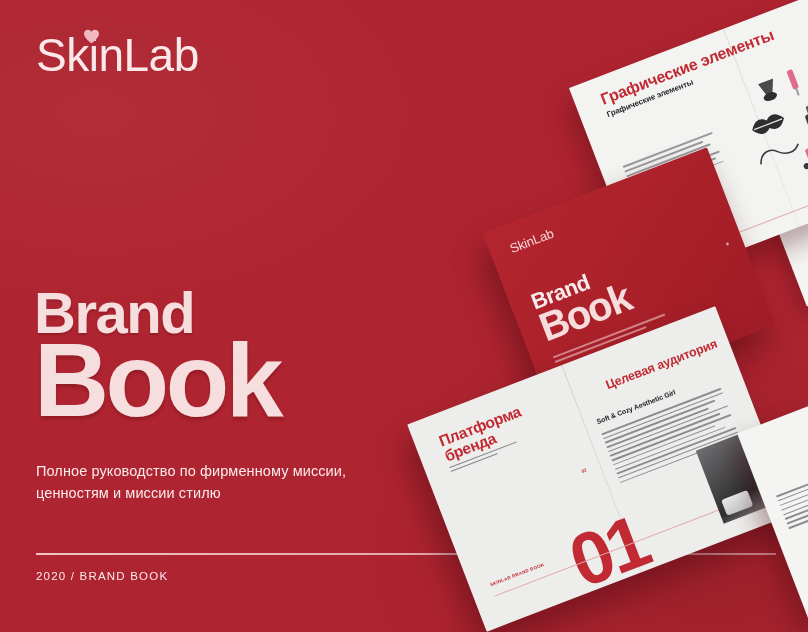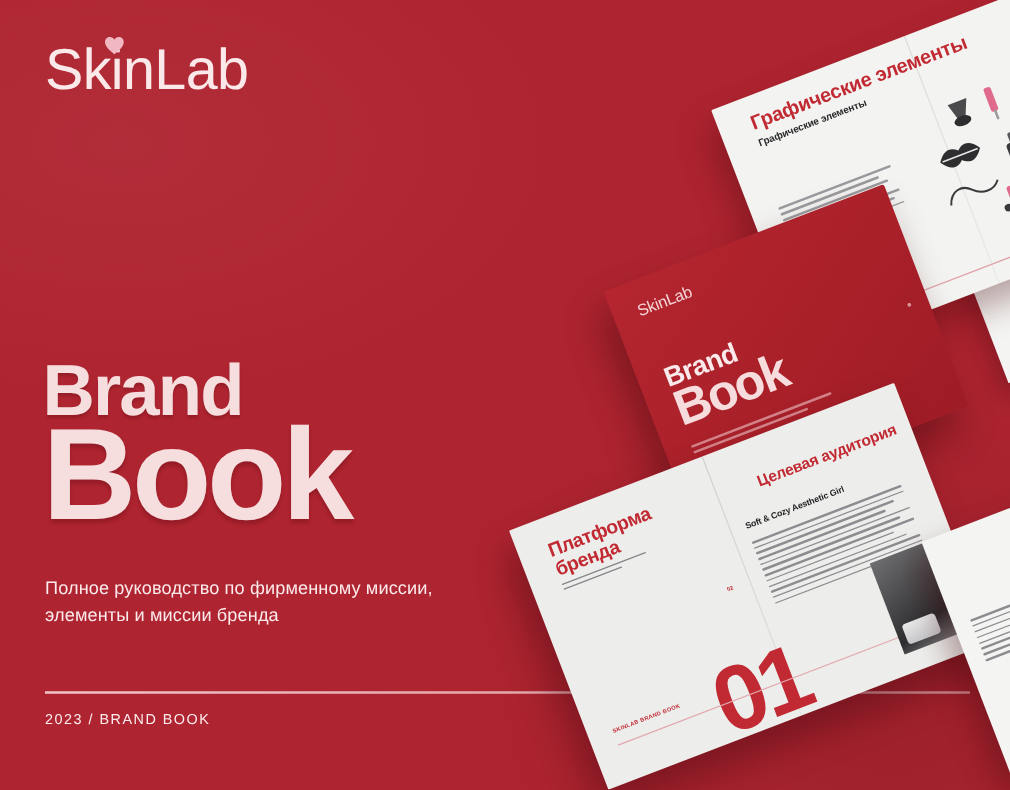--- a/index.html
+++ b/index.html
@@ -208,25 +208,25 @@
     </svg>
   </div>
 
   <div class="title-block">
     <div class="title-brand">Brand</div>
     <div class="title-book">Book</div>
   </div>
 
   <div class="subtitle">
     <div>Полное руководство по фирменному миссии,</div>
-    <div>элементы и миссии бренда</div>
+    <div>ценностям и миссии стилю</div>
   </div>
 
   <div class="divider"></div>
-  <div class="footer">2023 / BRAND BOOK</div>
+  <div class="footer">2020 / BRAND BOOK</div>
 
   <div class="mock m-edge2">
     <div class="e2-rule"></div>
     <div class="e2-lines">
       <i></i>
         <i></i>
         <i></i>
         <i></i>
         <i></i>
         <i></i>

